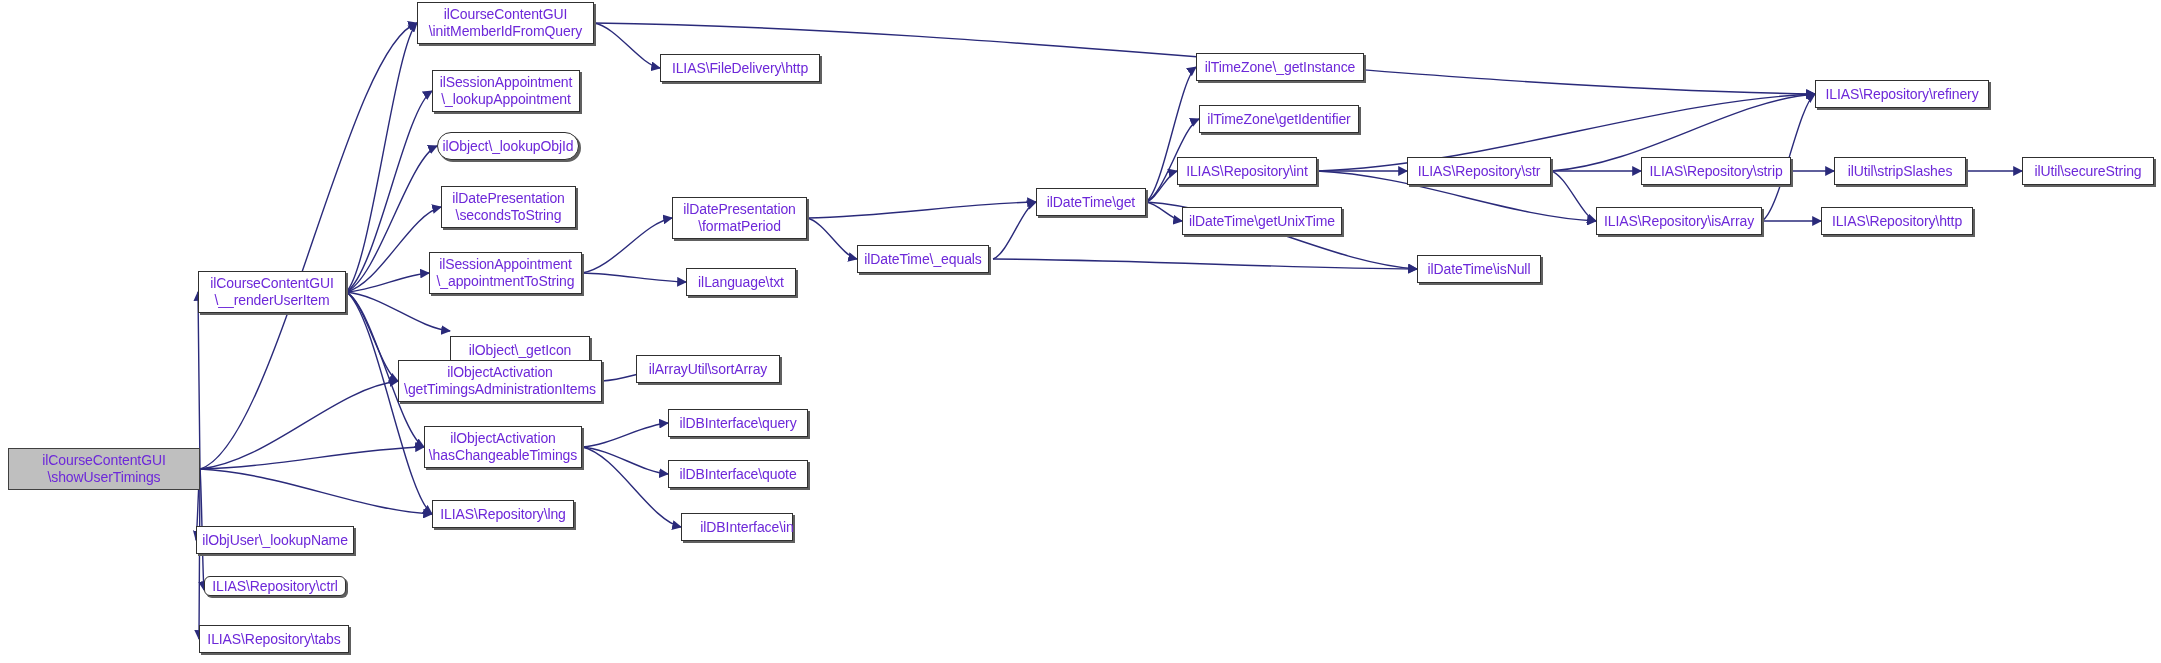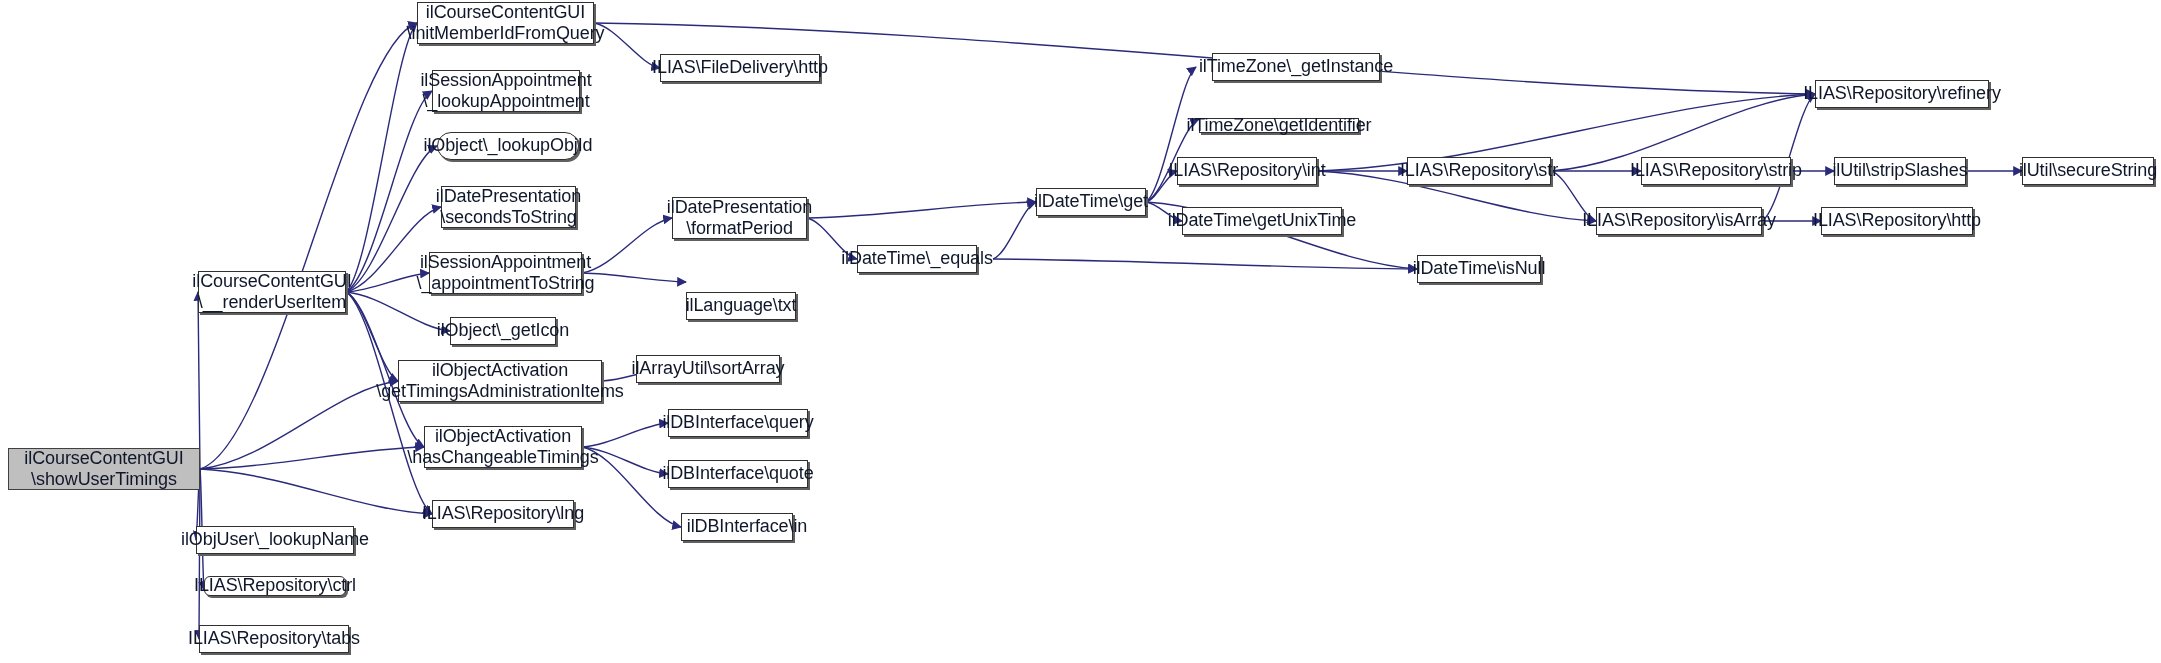--- a/index.html
+++ b/index.html
@@ -28,26 +28,26 @@
     left: 0;
     top: 0;
     width: 2161px;
     height: 663px;
   }
   .gnode {
     position: absolute;
     box-sizing: border-box;
     border: 1px solid #000000;
     background: #ffffff;
-    color: #0f172a;
+    color: #6d28d9;
     display: flex;
     align-items: center;
     justify-content: center;
     text-align: center;
-    font-size: 18px;
+    font-size: 14px;
     line-height: 1.18;
     white-space: pre-line;
     letter-spacing: -0.1px;
     padding: 0 4px;
   }
   .gnode.current {
     background: #bfbfbf;
     border-color: #404040;
   }
   .gnode.highlight {
@@ -121,42 +121,42 @@
       <div class="gnode shadow" style="left: 417px; top: 2px; width: 177px; height: 42px;">ilCourseContentGUI
 \initMemberIdFromQuery</div>
       <div class="gnode shadow" style="left: 660px; top: 54px; width: 160px; height: 28px;">ILIAS\FileDelivery\http</div>
       <div class="gnode shadow" style="left: 432px; top: 70px; width: 148px; height: 42px;">ilSessionAppointment
 \_lookupAppointment</div>
       <div class="gnode shadow" style="left: 437px; top: 132px; width: 142px; height: 28px; border-radius: 14px;">ilObject\_lookupObjId</div>
       <div class="gnode shadow" style="left: 441px; top: 186px; width: 135px; height: 42px;">ilDatePresentation
 \secondsToString</div>
       <div class="gnode shadow" style="left: 429px; top: 252px; width: 153px; height: 42px;">ilSessionAppointment
 \_appointmentToString</div>
-      <div class="gnode shadow" style="left: 450px; top: 317px; width: 106px; height: 28px;">ilObject\_getIcon</div>
+      <div class="gnode shadow" style="left: 450px; top: 336px; width: 140px; height: 28px;">ilObject\_getIcon</div>
       <div class="gnode shadow" style="left: 198px; top: 271px; width: 148px; height: 42px;">ilCourseContentGUI
 \__renderUserItem</div>
       <div class="gnode shadow" style="left: 398px; top: 360px; width: 204px; height: 42px;">ilObjectActivation
 \getTimingsAdministrationItems</div>
       <div class="gnode shadow" style="left: 424px; top: 426px; width: 158px; height: 42px;">ilObjectActivation
 \hasChangeableTimings</div>
       <div class="gnode shadow" style="left: 432px; top: 500px; width: 142px; height: 28px;">ILIAS\Repository\lng</div>
       <div class="gnode shadow" style="left: 196px; top: 526px; width: 158px; height: 28px;">ilObjUser\_lookupName</div>
       <div class="gnode shadow" style="left: 204px; top: 576px; width: 142px; height: 20px; border-radius: 6px;">ILIAS\Repository\ctrl</div>
       <div class="gnode shadow" style="left: 199px; top: 625px; width: 150px; height: 28px;">ILIAS\Repository\tabs</div>
       <div class="gnode shadow" style="left: 636px; top: 355px; width: 144px; height: 28px;">ilArrayUtil\sortArray</div>
       <div class="gnode shadow" style="left: 668px; top: 409px; width: 140px; height: 28px;">ilDBInterface\query</div>
       <div class="gnode shadow" style="left: 668px; top: 460px; width: 140px; height: 28px;">ilDBInterface\quote</div>
       <div class="gnode shadow" style="left: 681px; top: 513px; width: 112px; height: 28px; padding-left: 24px;">ilDBInterface\in</div>
       <div class="gnode shadow" style="left: 672px; top: 197px; width: 135px; height: 42px;">ilDatePresentation
 \formatPeriod</div>
-      <div class="gnode shadow" style="left: 686px; top: 268px; width: 110px; height: 28px; margin-top: 24px;">ilLanguage\txt</div>
-      <div class="gnode shadow" style="left: 857px; top: 245px; width: 120px; height: 28px;">ilDateTime\_equals</div>
+      <div class="gnode shadow" style="left: 686px; top: 268px; width: 110px; height: 28px;">ilLanguage\txt</div>
+      <div class="gnode shadow" style="left: 857px; top: 245px; width: 132px; height: 28px;">ilDateTime\_equals</div>
       <div class="gnode shadow" style="left: 1036px; top: 188px; width: 110px; height: 28px;">ilDateTime\get</div>
-      <div class="gnode shadow" style="left: 1196px; top: 53px; width: 168px; height: 28px; margin-left: 16px;">ilTimeZone\_getInstance</div>
-      <div class="gnode shadow" style="left: 1199px; top: 118px; width: 160px; height: 15px;">ilTimeZone\getIdentifier</div>
+      <div class="gnode shadow" style="left: 1196px; top: 53px; width: 168px; height: 28px;">ilTimeZone\_getInstance</div>
+      <div class="gnode shadow" style="left: 1199px; top: 105px; width: 160px; height: 28px;">ilTimeZone\getIdentifier</div>
       <div class="gnode shadow" style="left: 1177px; top: 157px; width: 140px; height: 28px;">ILIAS\Repository\int</div>
       <div class="gnode shadow" style="left: 1182px; top: 207px; width: 160px; height: 28px;">ilDateTime\getUnixTime</div>
       <div class="gnode shadow" style="left: 1417px; top: 255px; width: 124px; height: 28px;">ilDateTime\isNull</div>
       <div class="gnode shadow" style="left: 1407px; top: 157px; width: 144px; height: 28px;">ILIAS\Repository\str</div>
       <div class="gnode shadow" style="left: 1641px; top: 157px; width: 150px; height: 28px;">ILIAS\Repository\strip</div>
       <div class="gnode shadow" style="left: 1596px; top: 207px; width: 166px; height: 28px;">ILIAS\Repository\isArray</div>
       <div class="gnode shadow" style="left: 1815px; top: 80px; width: 174px; height: 28px;">ILIAS\Repository\refinery</div>
       <div class="gnode shadow" style="left: 1834px; top: 157px; width: 132px; height: 28px;">ilUtil\stripSlashes</div>
       <div class="gnode shadow" style="left: 1821px; top: 207px; width: 152px; height: 28px;">ILIAS\Repository\http</div>
       <div class="gnode highlight shadow" style="left: 2022px; top: 157px; width: 132px; height: 28px;">ilUtil\secureString</div>

